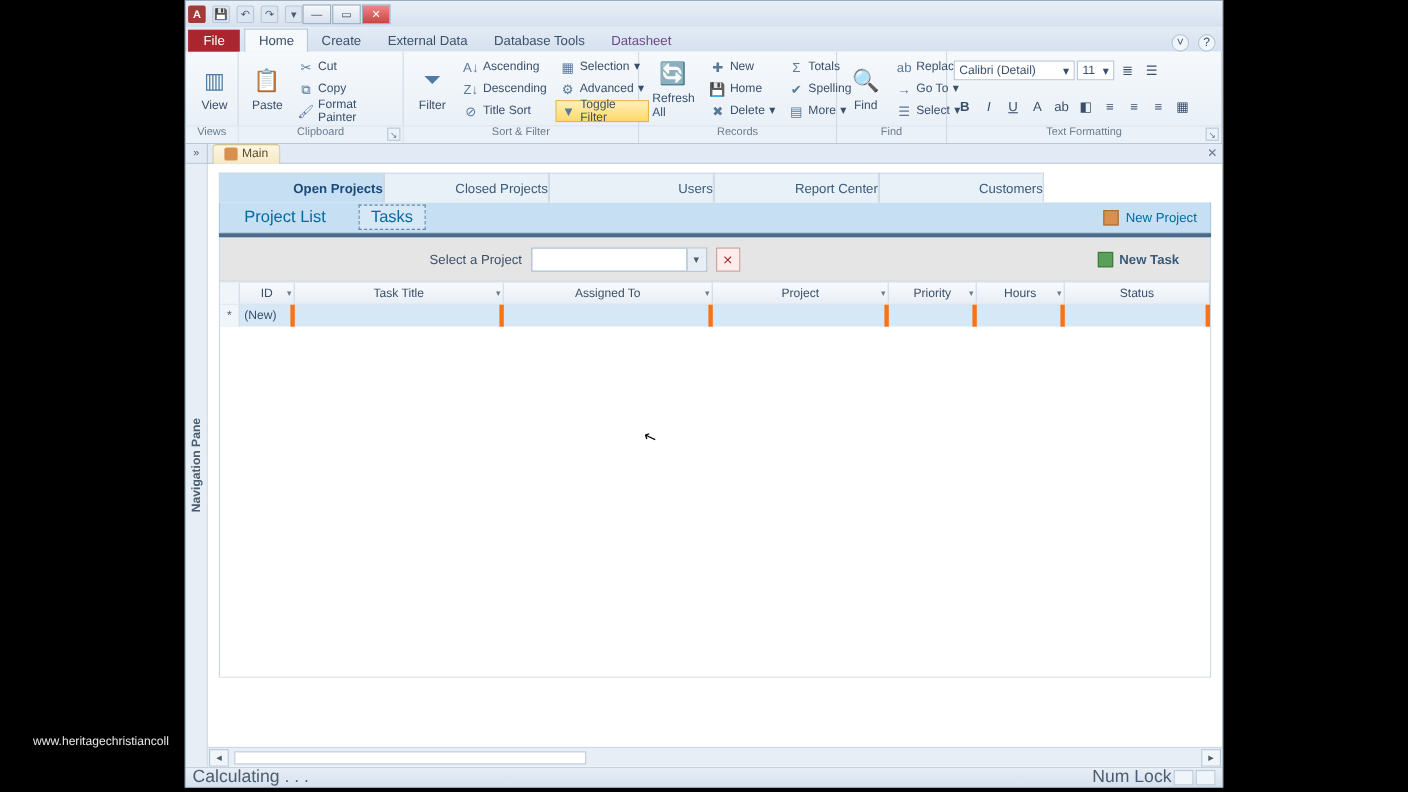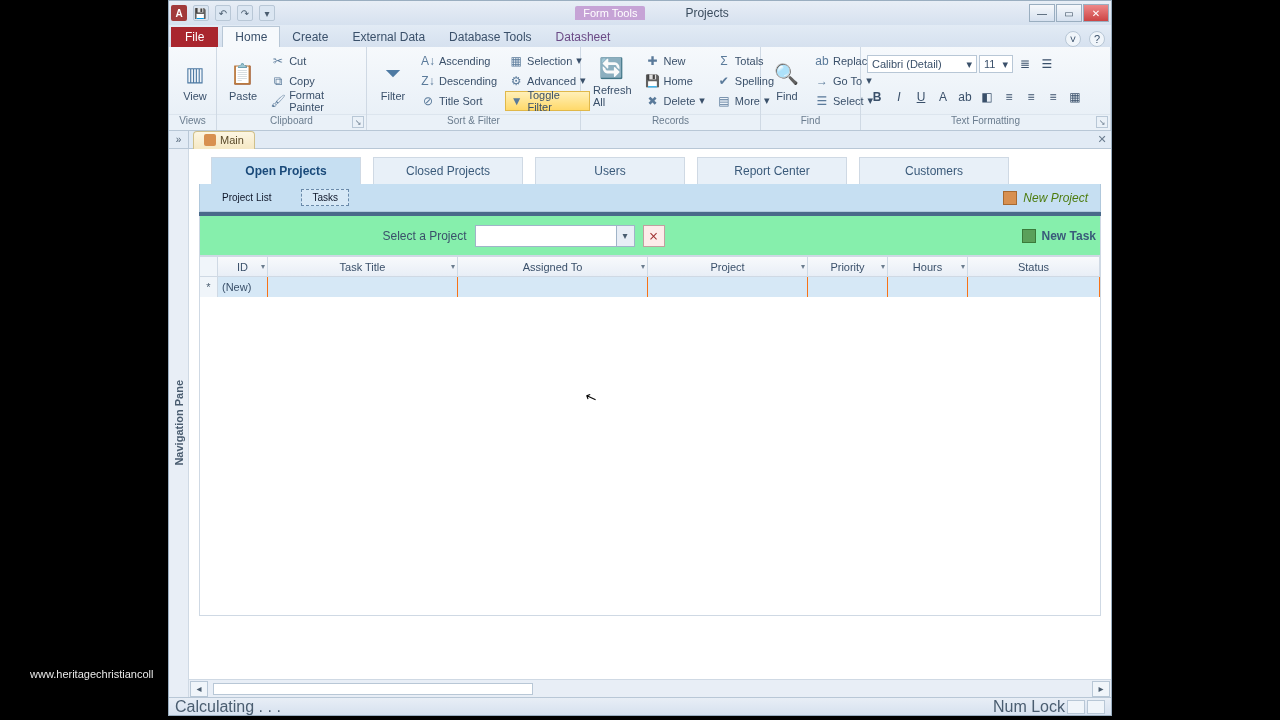--- a/index.html
+++ b/index.html
@@ -55,46 +55,46 @@
 .objclose { width:18px;height:18px;display:flex;align-items:center;justify-content:center;font-size:11px;color:#6a7c8e; }
 
 
 .work { display:flex; height: calc(100% - 24px - 22px - 84px - 18px - 18px); }
 .navpane { width:20px; background:#e8eef6; border-right:1px solid #cfd9e4; display:flex;align-items:center;justify-content:center; }
 .navpane span { writing-mode:vertical-rl; transform:rotate(180deg); font-size:11px;color:#4a5d70; font-weight: bold;}
 .content { flex:1; background:#fff; overflow:hidden; position:relative; }
 .form-inner { padding: 8px 10px 0 10px; }
 .page-title { font-size:18px; color:#3a506a; margin:4px 0 12px 0; }
 .nav-tabs { display:flex; gap:0; }
-.nav-tab { flex: 0 0 150px; text-align:center; padding:6px 0; font-size:12px; color:#3a5a7a; background:#e8f0f8; border:1px solid #cfd9e4; border-bottom:none; cursor:default;margin-left:12px; }
+.nav-tab { flex: 0 0 150px; text-align:right; padding:6px 0; font-size:12px; color:#3a5a7a; background:#e8f0f8; border:1px solid #cfd9e4; border-bottom:none; cursor:default; }
 .nav-tab.active { background:#c6dff2; color:#1a4a7a; font-weight:600; }
 .subbar { background:#c6dff2; border:1px solid #b0c8dc; border-top:none; height:28px; display:flex; align-items:center; padding:0 12px; gap:20px; }
-.sub-link { font-size:10px; color:#0f172a; padding:2px 10px; }
+.sub-link { font-size:15px; color:#0369a1; padding:2px 10px; }
 .sub-link.sel { border:1px dashed #6a8aaa; background:#d6e8f6; }
 .subbar .grow { flex:1; }
-.newproj { display:flex;align-items:center;gap:6px;font-size:12px;color:#4d7c0f;font-style:italic; }
+.newproj { display:flex;align-items:center;gap:6px;font-size:12px;color:#0369a1; }
 .newproj .npicon { width:14px;height:14px;background:#d89050;border:1px solid #a86a30; }
 .thickline { height:4px; background:#4a6a8a; }
-.selrow { height:40px; background:#86efac; border:1px solid #cfd9e4; border-top:none; display:flex;align-items:center; padding:0 4px; gap:8px; }
+.selrow { height:40px; background:#e5e5e5; border:1px solid #cfd9e4; border-top:none; display:flex;align-items:center; padding:0 28px; gap:8px; }
 .selrow .grow { flex:1; }
 .sel-label { font-size:12px;color:#3a506a; }
 .sel-combo { width:160px;height:22px;border:1px solid #a0b4c8;background:#fff;display:flex; }
 .sel-combo .cval { flex:1; }
 .sel-combo .cbtn { width:18px;border-left:1px solid #a0b4c8;background:#e8eef6;display:flex;align-items:center;justify-content:center;font-size:10px;color:#4a5d70; }
 .filterclear { width:22px;height:22px;border:1px solid #c0a0a0;background:#fdecea;display:flex;align-items:center;justify-content:center;font-size:12px;color:#a03030; }
 .newtask { display:flex;align-items:center;gap:6px;font-size:12px;color:#3a5a7a;font-weight:bold; }
 .newtask .nticon { width:14px;height:14px;background:#5aa05a;border:1px solid #3a7a3a; }
 
 
 .grid { border:1px solid #cfd9e4; margin-top:0; }
 .ghead { display:flex; background:linear-gradient(#f8fafc,#e8eef6); border-bottom:1px solid #cfd9e4; height:20px; }
 .gh { border-right:1px solid #cfd9e4; font-size:11px;color:#3a506a; display:flex;align-items:center;justify-content:center;position:relative; }
 .gh .dd { position:absolute;right:2px;font-size:8px;color:#6a7c8e; }
 .grow-body { display:flex; height:20px; background:#d6e8f6; }
-.gc { border-right:1px solid #f97316; font-size:11px;color:#3a506a;display:flex;align-items:center;padding:0 4px; }
+.gc { border-right:4px solid #f97316; font-size:11px;color:#3a506a;display:flex;align-items:center;padding:0 4px; }
 .rowsel { width:18px;display:flex;align-items:center;justify-content:center;font-size:11px;color:#4a5d70;border-right:1px solid #cfd9e4;background:#f0f5fa; }
 .grid-empty { height:318px; background:#fff; }
 
 
 .recnav { position:absolute; bottom:0; left:0; right:0; height:18px; background:#e8eef6; border-top:1px solid #cfd9e4; display:flex;align-items:center; }
 .recbtn { width:18px;height:16px;border:1px solid #b8c7d6;background:#f0f5fa;display:flex;align-items:center;justify-content:center;font-size:10px;color:#4a5d70;margin:0 1px; }
 .rectrack { flex:0 0 320px;height:12px;background:#fff;border:1px solid #b8c7d6;margin:0 4px; }
 .recnav .grow { flex:1; }
 
 .statusbar { height:18px; background:linear-gradient(#e8eef6,#d6e1ef); border-top:1px solid #b8c7d6; display:flex;align-items:center;padding:0 6px;font-size:16px;color:#4a5d70; }
@@ -110,26 +110,20 @@
 
 <div class="app-window">
 
   <div class="titlebar">
     <div class="appicon">A</div>
     <div class="qat">
       <div class="qat-btn">💾</div>
       <div class="qat-btn">↶</div>
       <div class="qat-btn">↷</div>
       <div class="qat-btn">▾</div>
-    </div>
-    <div class="title-area">
-      <div style="display:flex;flex-direction:column;align-items:center;">
-        <div class="contextual"><span class="contextual-label">Form Tools</span></div>
-      </div>
-      <div class="doc-title">Projects</div>
     </div>
     <div class="winbtns">
       <div class="winbtn">—</div>
       <div class="winbtn">▭</div>
       <div class="winbtn close">✕</div>
     </div>
   </div>
 
   <div class="ribbon-tabs">
     <div class="file-tab">File</div>

